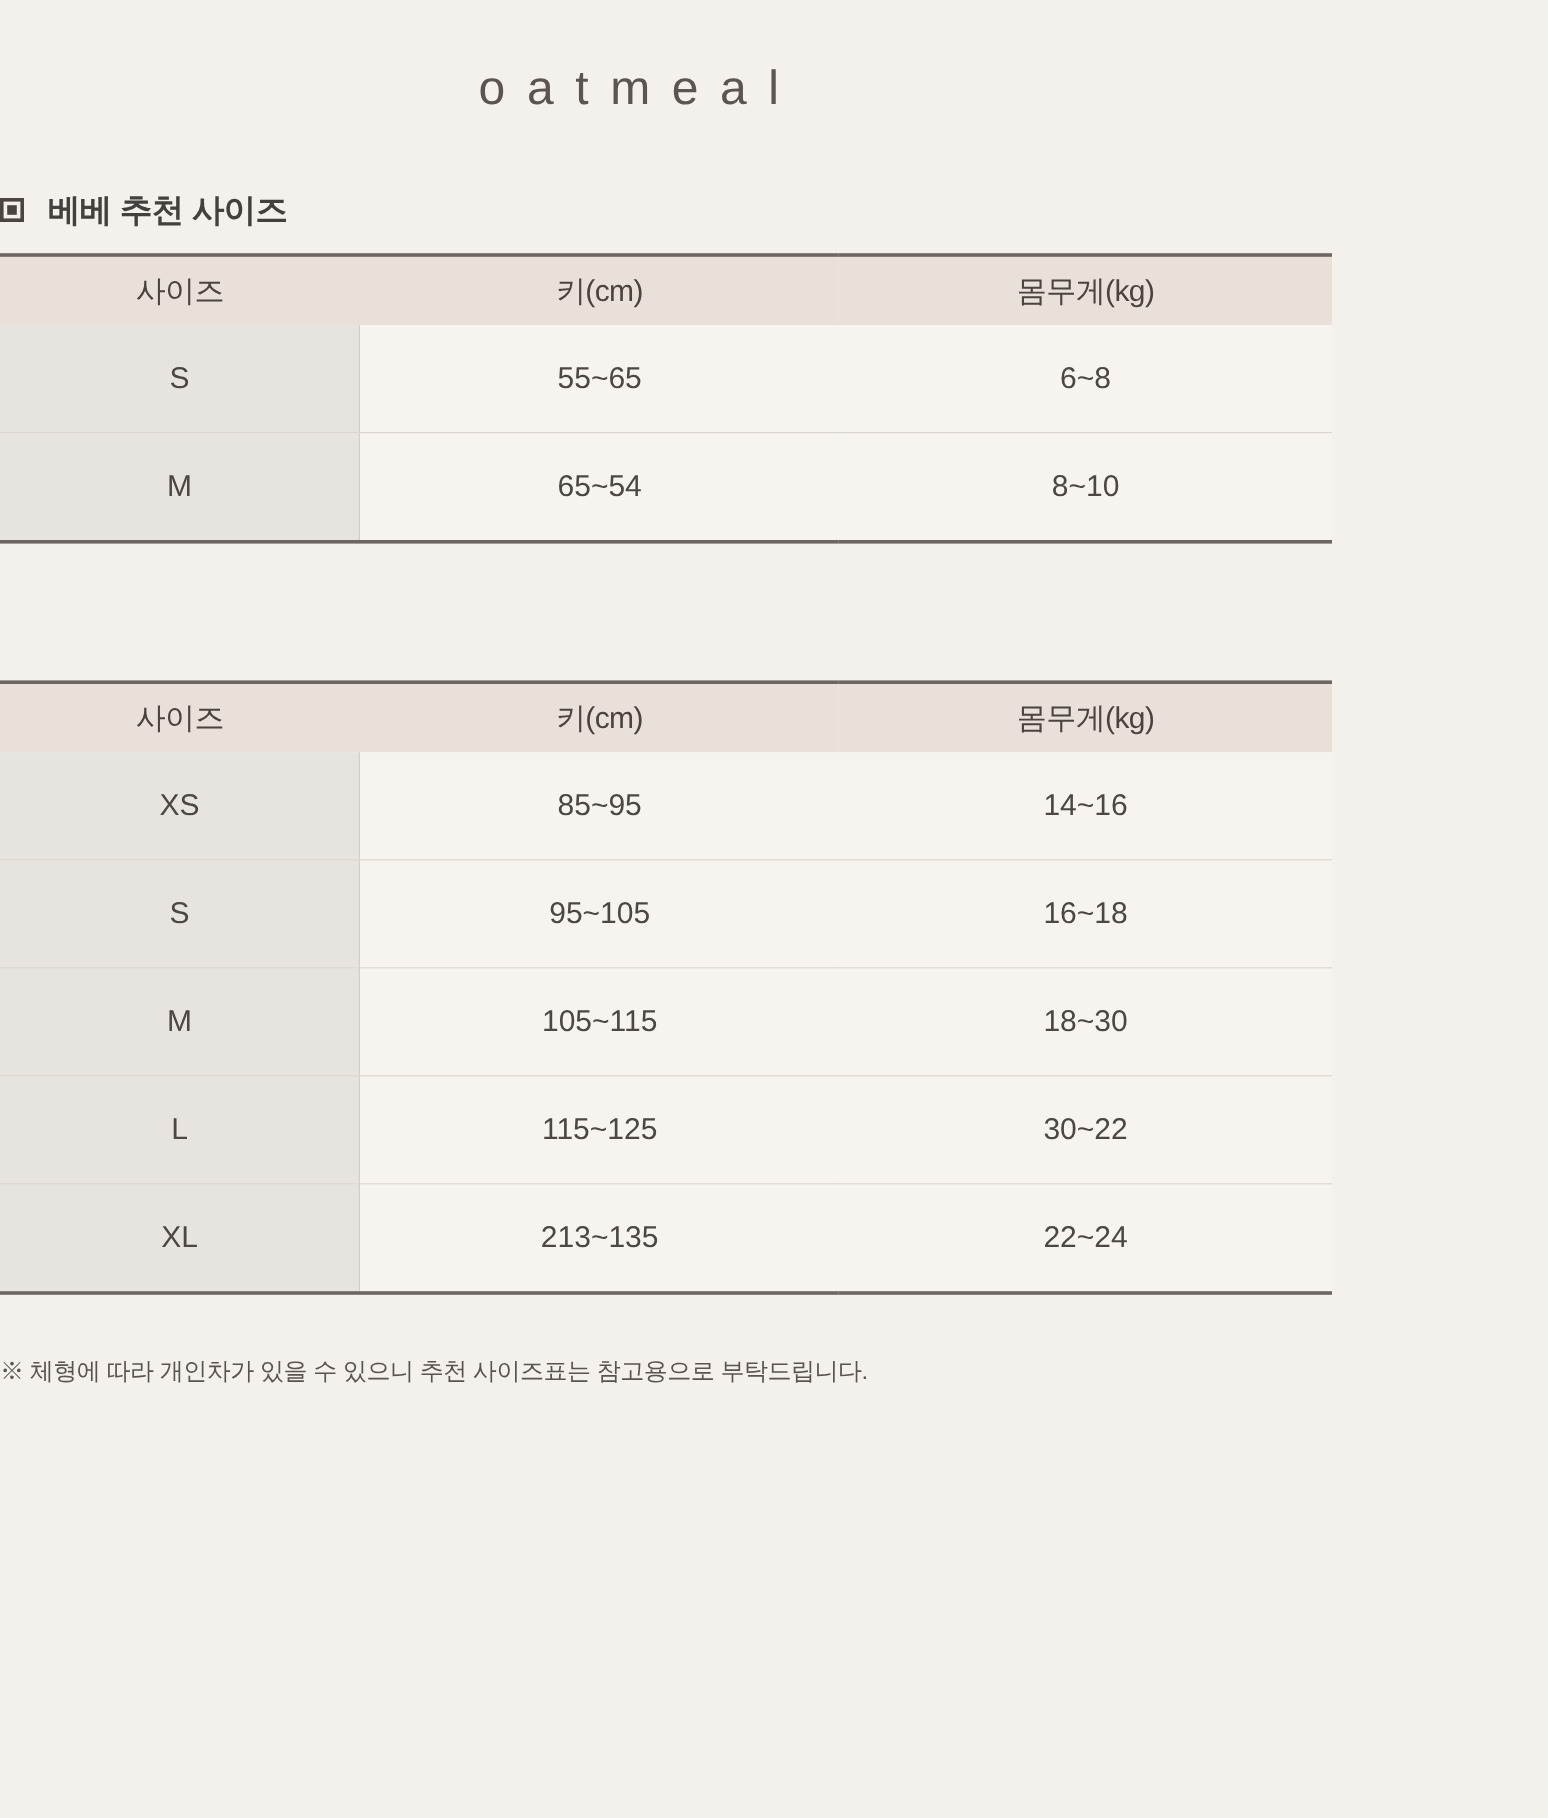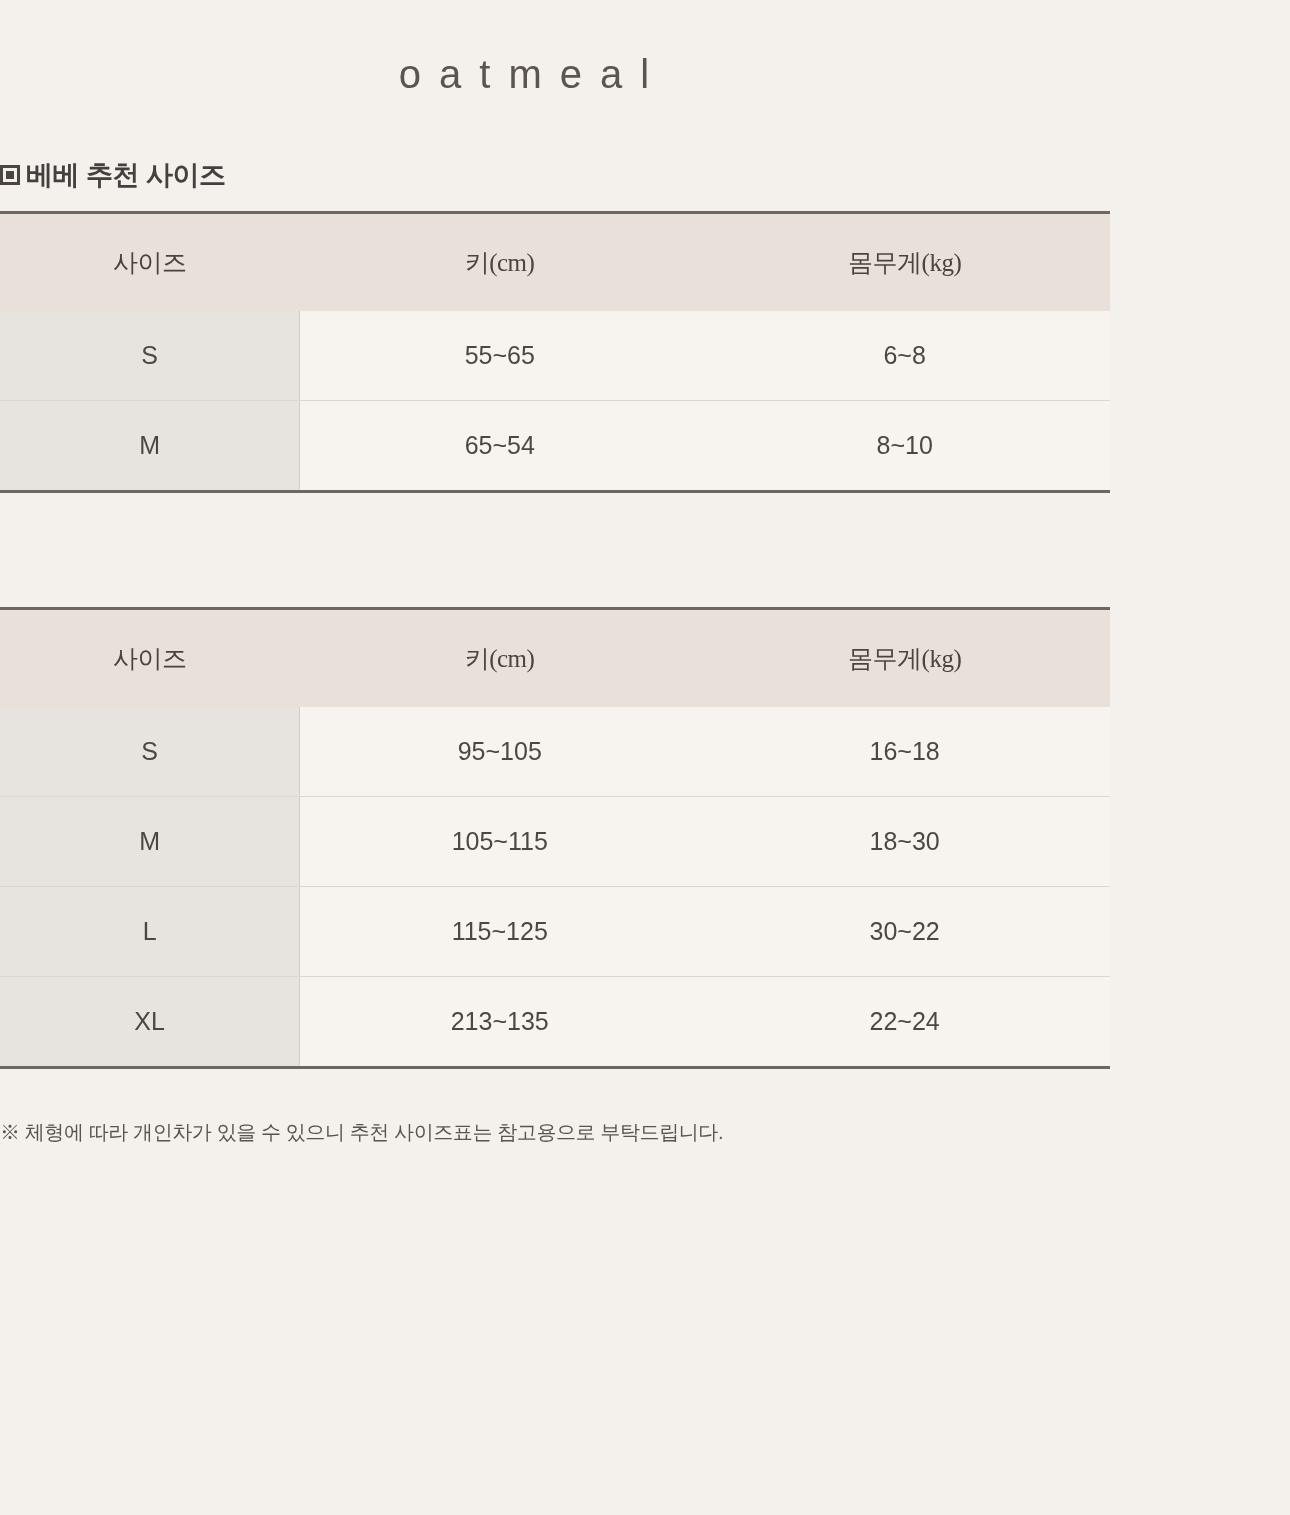--- a/index.html
+++ b/index.html
@@ -30,21 +30,21 @@
     padding-left: 18px;
     font-family: "Liberation Sans", sans-serif;
   }
   .section {
     margin: 0 auto;
     width: 1110px;
   }
   .section-title {
     display: flex;
     align-items: center;
-    gap: 6px;
+    gap: 20px;
     font-size: 27px;
     font-weight: 700;
     color: #44403d;
     letter-spacing: -0.5px;
   }
   .bullet-icon {
     width: 20px;
     height: 20px;
     border: 3px solid #4b4441;
     box-sizing: border-box;
@@ -61,25 +61,24 @@
     width: 100%;
     border-collapse: collapse;
     table-layout: fixed;
     margin-top: 18px;
   }
   table.size-table thead th {
     background: #e9e0d9;
     font-size: 25px;
     font-weight: 400;
     color: #4a4340;
-    padding: 32px 0;
+    padding: 12px 0;
     border-top: 3px solid #6e6661;
     border-bottom: none;
     letter-spacing: -0.5px;
-    font-family: Liberation Serif, serif;
   }
   table.size-table tbody td {
     font-size: 25px;
     font-weight: 400;
     color: #4d4744;
     text-align: center;
     padding: 30px 0;
     border-bottom: 1px solid #ddd6ce;
     background: #f7f4ef;
   }
@@ -156,20 +155,25 @@
         </colgroup>
       <thead>
         <tr>
           <th>사이즈</th>
           <th>키(cm)</th>
           <th>몸무게(kg)</th>
         </tr>
       </thead>
       <tbody>
         <tr>
+          <td class="size-col">XS</td>
+          <td>85~95</td>
+          <td>14~16</td>
+        </tr>
+        <tr>
           <td class="size-col">S</td>
           <td>95~105</td>
           <td>16~18</td>
         </tr>
         <tr>
           <td class="size-col">M</td>
           <td>105~115</td>
           <td>18~30</td>
         </tr>
         <tr>

